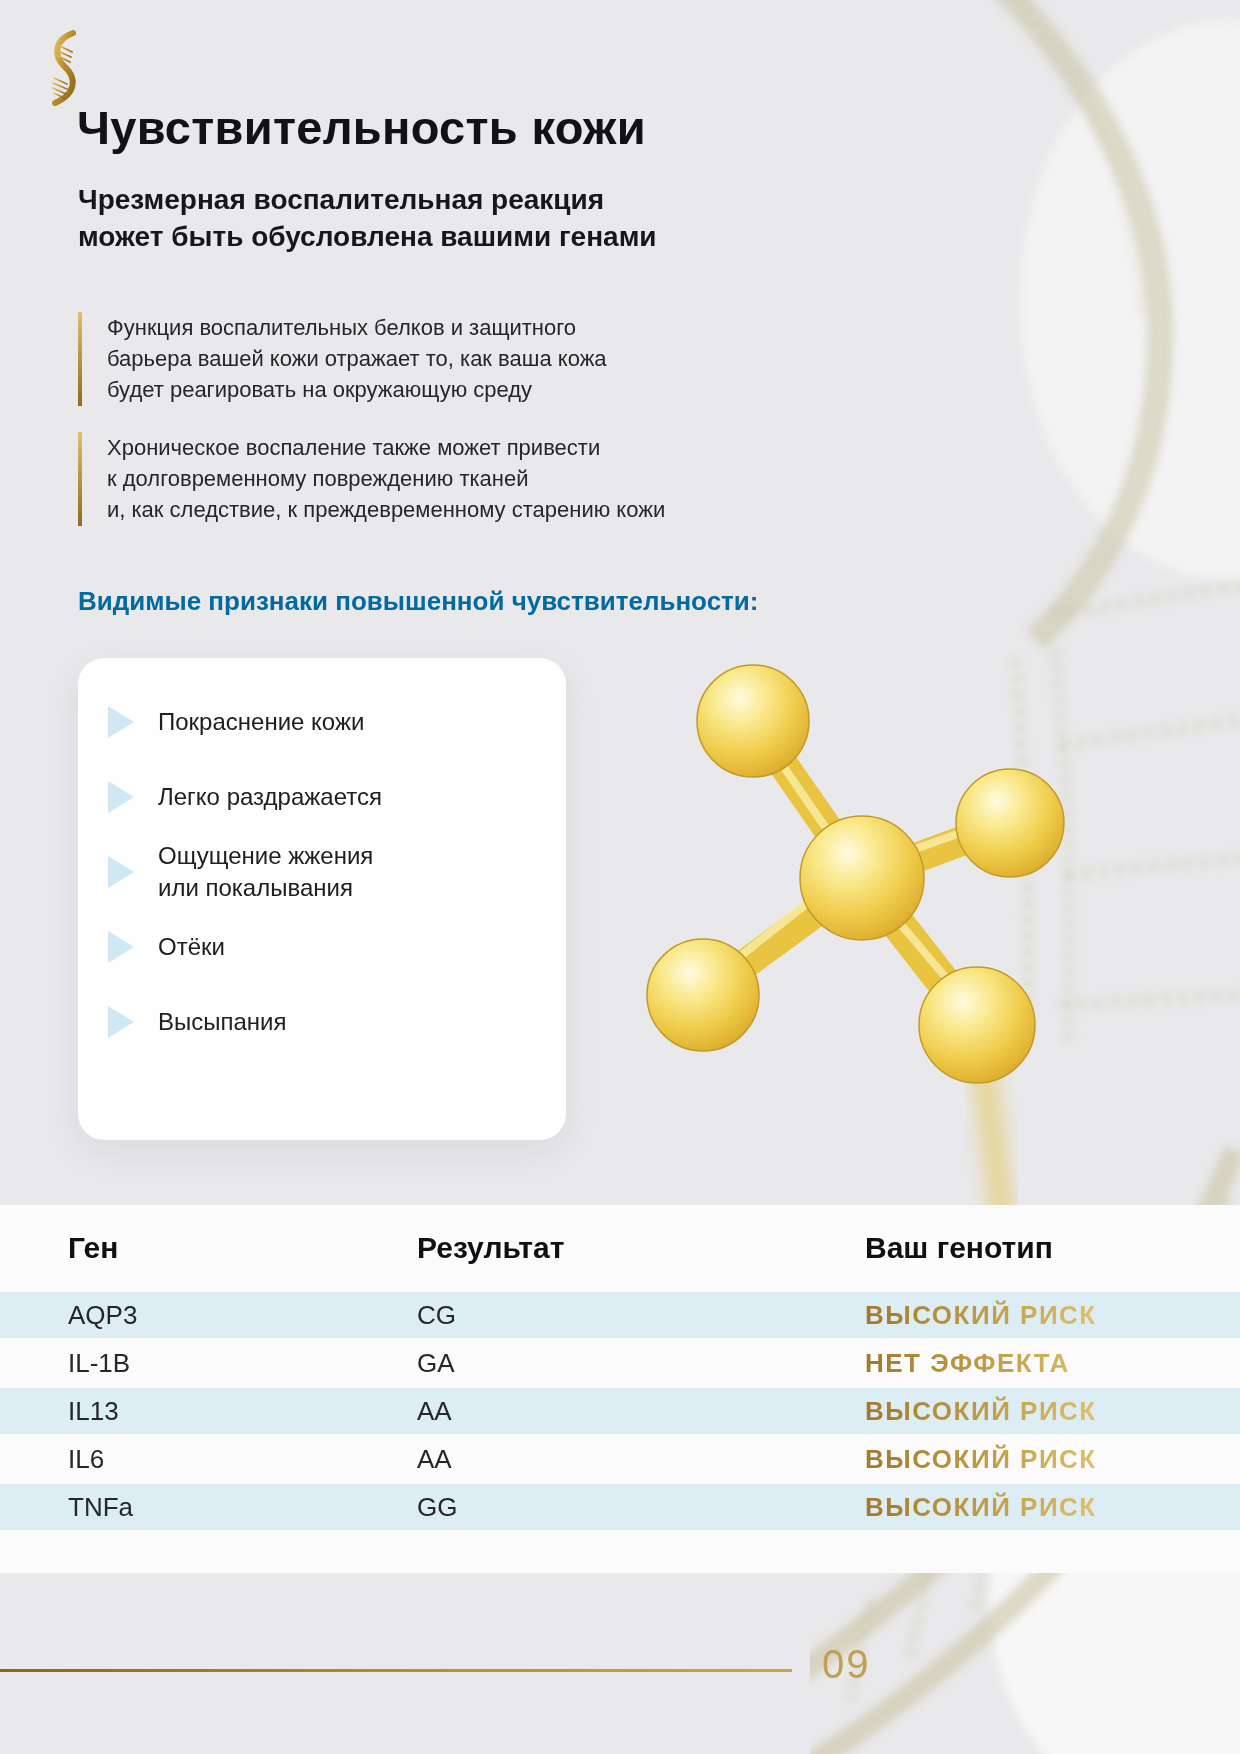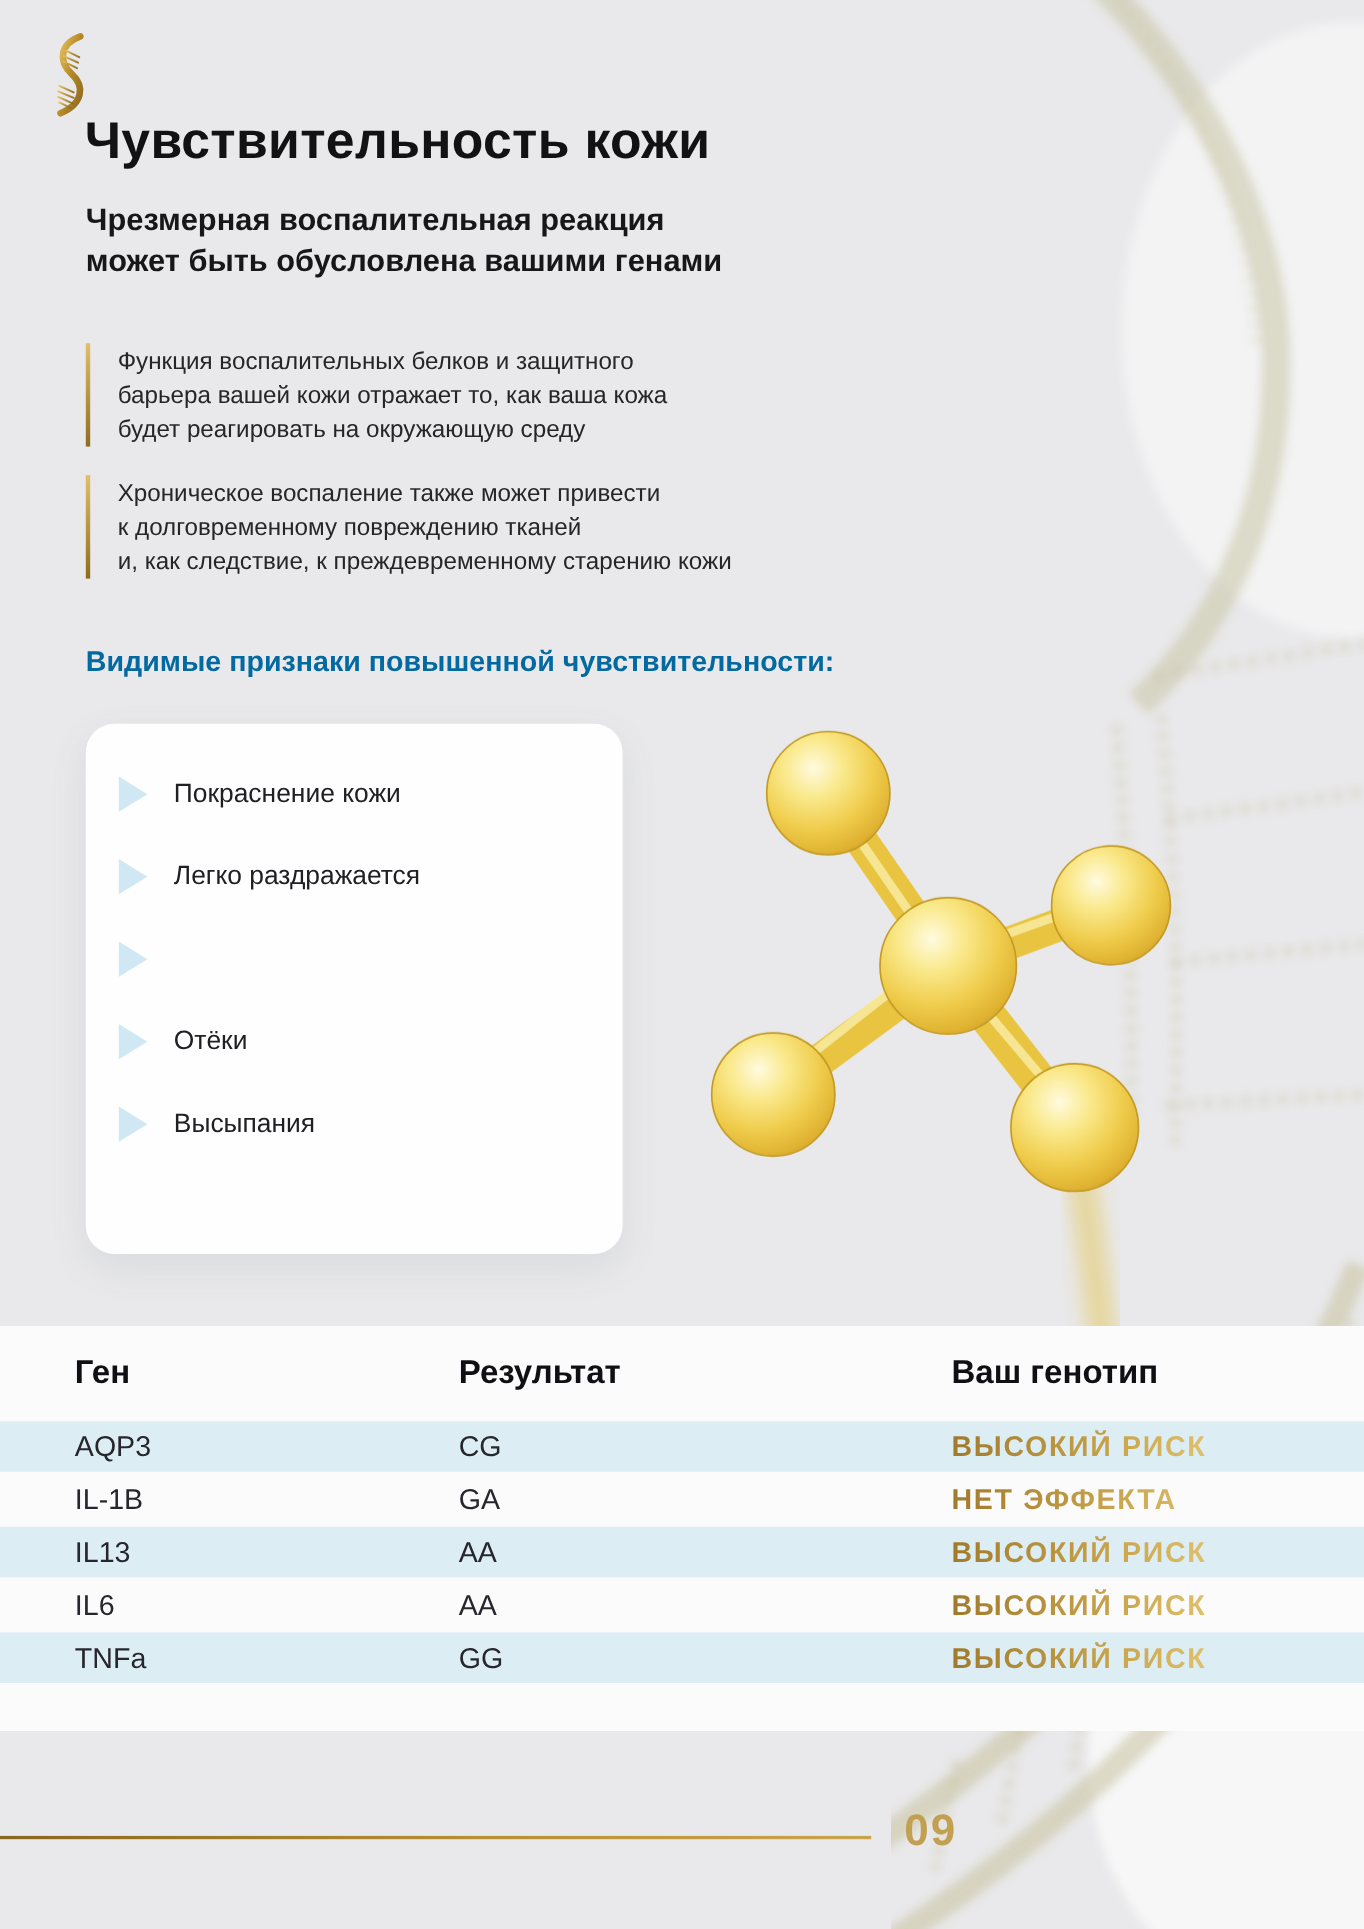--- a/index.html
+++ b/index.html
@@ -80,21 +80,21 @@
     background:linear-gradient(93deg,#a07a2b 0%,#c7a24b 38%,#dfc06b 62%,#a07a2b 100%);
     -webkit-background-clip:text;background-clip:text;color:transparent;
   }
   
   .footer-line{
     position:absolute;left:0;top:1669px;width:792px;height:3px;
     background:linear-gradient(90deg,#8a671f 0%,#b98f33 55%,#caa44c 100%);
   }
   .page-num{
     position:absolute;left:822px;top:1642px;
-    font-size:40px;font-weight:700;letter-spacing:2px;color:#c2a052;
+    font-size:40px;font-weight:400;letter-spacing:2px;color:#c2a052;
   }
 </style>
 </head>
 <body>
 
 <div class="page">
 
   <svg class="dna-bg" viewBox="0 0 430 1754" aria-hidden="true">
     <defs>
         <filter id="soft" x="-30%" y="-30%" width="160%" height="160%">
@@ -166,20 +166,22 @@
     <div class="sign-item">
       <span class="tri-icon"></span>
       <span class="sign-text">Покраснение кожи</span>
     </div>
     <div class="sign-item">
       <span class="tri-icon"></span>
       <span class="sign-text">Легко раздражается</span>
     </div>
     <div class="sign-item">
       <span class="tri-icon"></span>
+      <span class="sign-text">Ощущение жжения
+или покалывания</span>
     </div>
     <div class="sign-item">
       <span class="tri-icon"></span>
       <span class="sign-text">Отёки</span>
     </div>
     <div class="sign-item">
       <span class="tri-icon"></span>
       <span class="sign-text">Высыпания</span>
     </div>
   </div>

